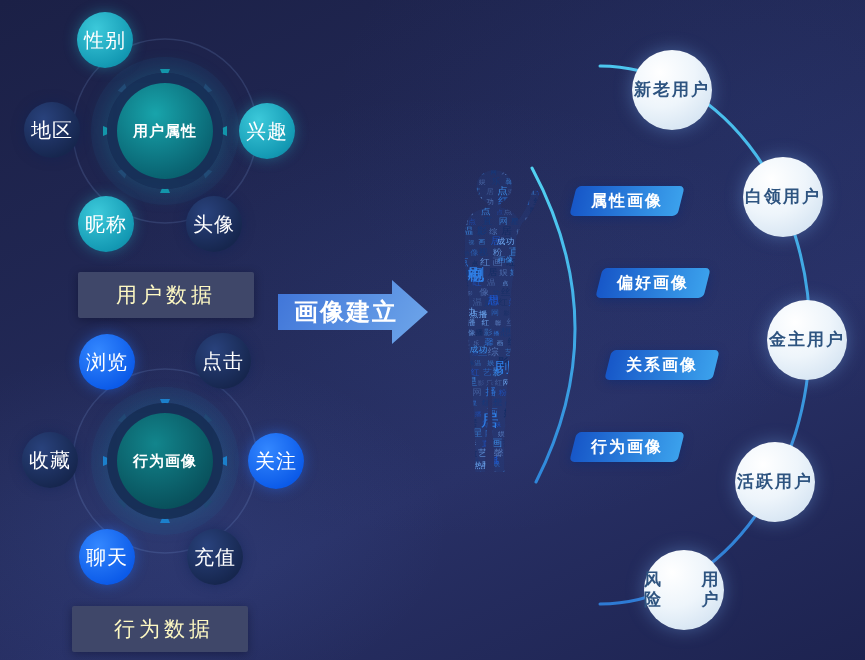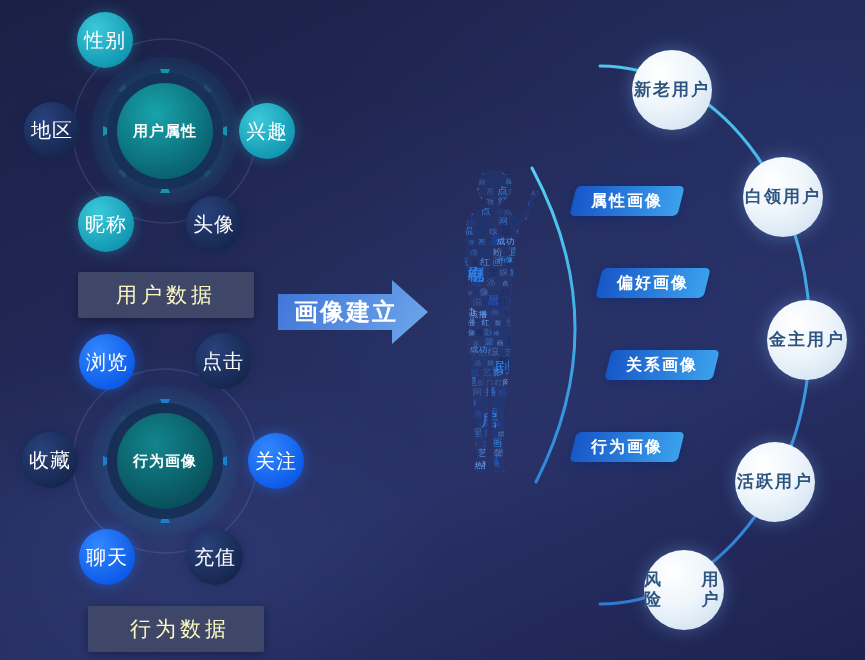--- a/index.html
+++ b/index.html
@@ -123,21 +123,21 @@
 
   <div class="hub b" style="left:107px; top:403px;">行为画像</div>
 
   <div class="sat blue" style="left:79px;  top:334px;">浏览</div>
   <div class="sat navy" style="left:195px; top:333px;">点击</div>
   <div class="sat navy" style="left:22px;  top:432px;">收藏</div>
   <div class="sat blue" style="left:248px; top:433px;">关注</div>
   <div class="sat navy" style="left:187px; top:529px;">充值</div>
   <div class="sat blue" style="left:79px;  top:529px;">聊天</div>
 
-  <div class="caption" style="left:88px; top:606px;padding-left:8px;">行为数据</div>
+  <div class="caption" style="left:72px; top:606px;padding-left:8px;">行为数据</div>
 
   <div class="build-arrow">
     <span>画像建立</span>
   </div>
 
   <svg style="position:absolute; left:436px; top:166px;" width="112" height="322" viewBox="0 0 100 320" preserveAspectRatio="none">
     <defs>
       <clipPath id="personClip">
         <path d="M52,4 C61,4 68,11 68,20 C68,27 64,33 58,37 L58,41 C65,43 71,47 74,53
                  C78,47 82,39 84,31 C85,26 88,22 91,25 C93,28 91,33 89,38 C86,45 82,52 77,57

